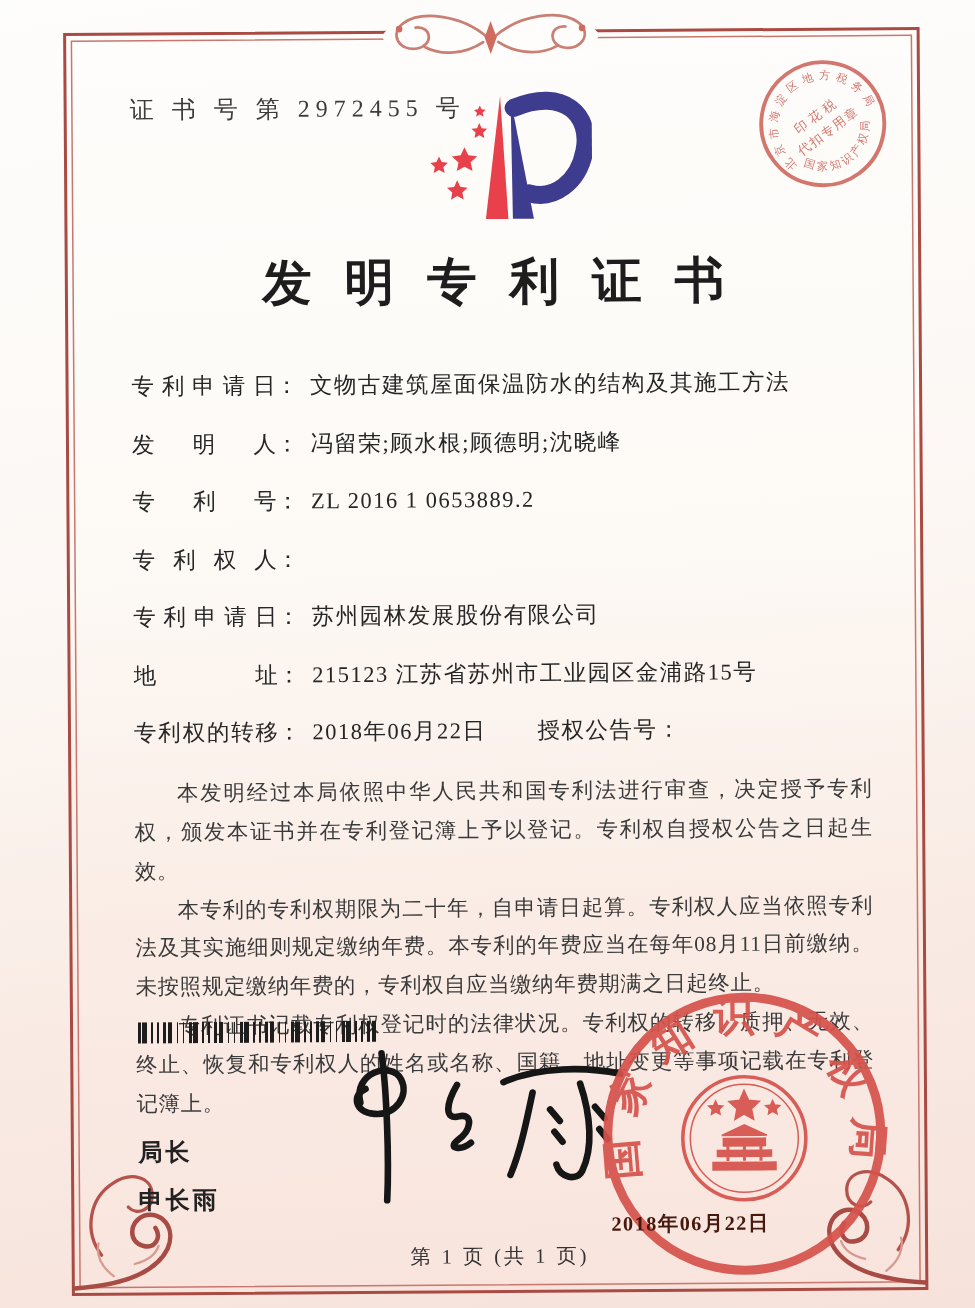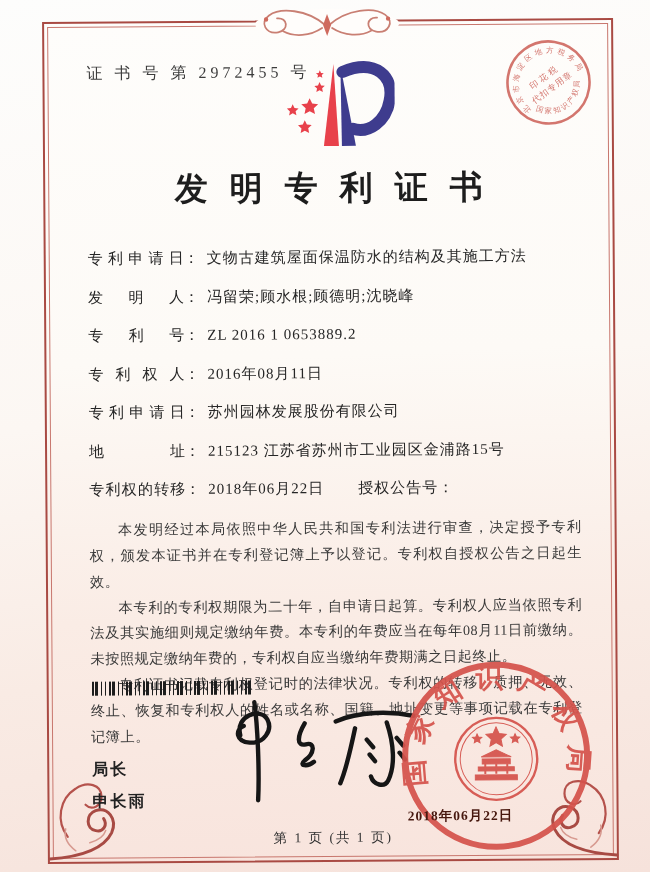--- a/index.html
+++ b/index.html
@@ -109,21 +109,20 @@
       <span class="fvalue">冯留荣;顾水根;顾德明;沈晓峰</span>
     </div>
     <div class="frow">
       <span class="flabel">专利号</span>
         <span class="fcolon">：</span>
       <span class="fvalue">ZL 2016 1 0653889.2</span>
     </div>
     <div class="frow">
       <span class="flabel">专利权人</span>
         <span class="fcolon">：</span>
-      <span class="fvalue">2016年08月11日</span>
     </div>
     <div class="frow">
       <span class="flabel">专利申请日</span>
         <span class="fcolon">：</span>
       <span class="fvalue">苏州园林发展股份有限公司</span>
     </div>
     <div class="frow">
       <span class="flabel">地址</span>
         <span class="fcolon">：</span>
       <span class="fvalue">215123 江苏省苏州市工业园区金浦路15号</span>

